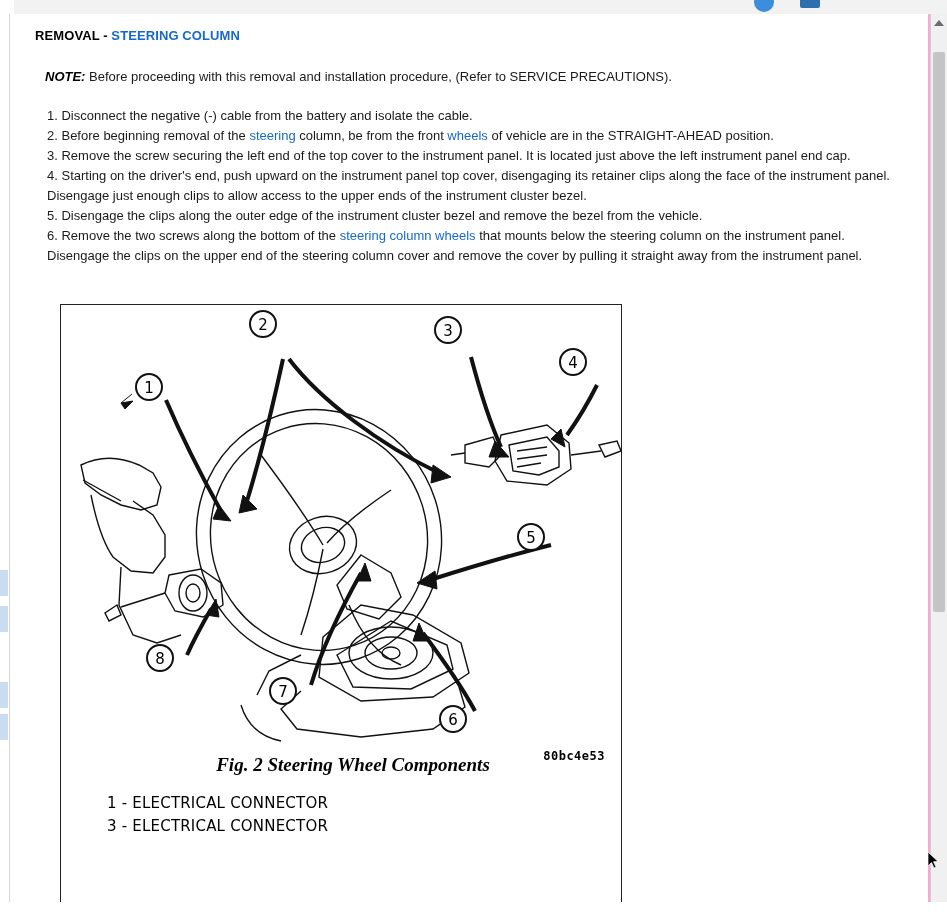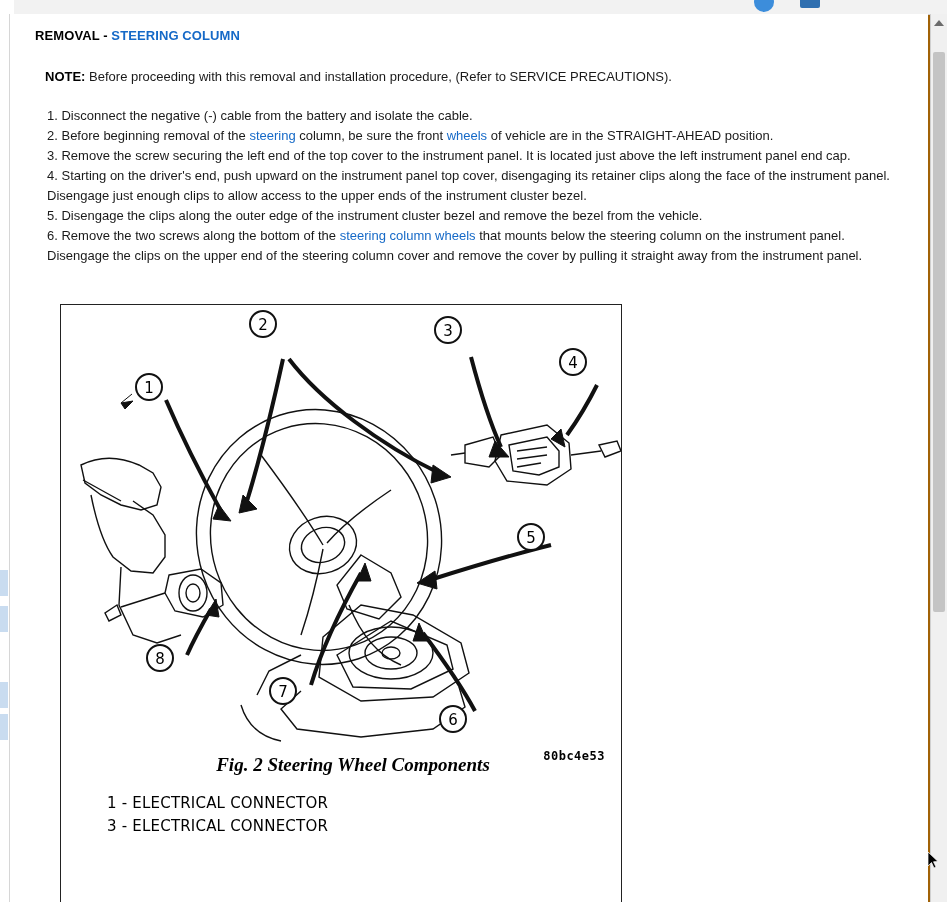--- a/index.html
+++ b/index.html
@@ -11,21 +11,21 @@
     width: 947px;
     height: 921px;
     font-family: "Liberation Sans", sans-serif;
     overflow: hidden;
     position: relative;
   }
   #page {
     position: relative;
     width: 947px;
     height: 902px;
-    background: #a16207;
+    background: #f9a8d4;
     overflow: hidden;
   }
   
   .top-strip {
     position: absolute;
     top: 0; left: 0;
     width: 947px;
     height: 14px;
     background: #f2f2f2;
     border-bottom: 1px solid #cfcfcf;
@@ -134,21 +134,21 @@
     letter-spacing: 0.1px;
   }
   .heading .hl {
     color: #1569c7;
   }
   .note {
     font-size: 13px;
     color: #1a1a1a;
     margin: 26px 0 0 10px;
   }
-  .note b { color: #000; }
+  .note b { color: #000; font-style: italic; }
   .steps {
     margin: 22px 0 7px 0;
     font-size: 13px;
     color: #1a1a1a;
     line-height: 20px;
   }
   .step {
     margin: 0 0 0 0;
     text-indent: 0;
     padding-left: 12px;
@@ -239,21 +239,21 @@
       <div class="heading">
         <span>REMOVAL - </span><span class="hl">STEERING COLUMN</span>
       </div>
 
       <div class="note">
         <b>NOTE:</b><span> Before proceeding with this removal and installation procedure, (Refer to SERVICE PRECAUTIONS).</span>
       </div>
 
       <div class="steps" id="steps-list">
           <div class="step"><span class="num">1. </span><span>Disconnect the negative (-) cable from the battery and isolate the cable.</span></div>
-          <div class="step"><span class="num">2. </span><span>Before beginning removal of the </span><span class="lnk">steering</span><span> column, be sure the front </span><span class="lnk">wheels</span><span> of vehicle are in the STRAIGHT-AHEAD position.</span></div>
+          <div class="step"><span class="num">2. </span><span>Before beginning removal of the </span><span class="lnk">steering</span><span> column, be from the front </span><span class="lnk">wheels</span><span> of vehicle are in the STRAIGHT-AHEAD position.</span></div>
           <div class="step"><span class="num">3. </span><span>Remove the screw securing the left end of the top cover to the instrument panel. It is located just above the left instrument panel end cap.</span></div>
           <div class="step"><span class="num">4. </span><span>Starting on the driver's end, push upward on the instrument panel top cover, disengaging its retainer clips along the face of the instrument panel. Disengage just enough clips to allow access to the upper ends of the instrument cluster bezel.</span></div>
           <div class="step"><span class="num">5. </span><span>Disengage the clips along the outer edge of the instrument cluster bezel and remove the bezel from the vehicle.</span></div>
           <div class="step"><span class="num">6. </span><span>Remove the two screws along the bottom of the </span><span class="lnk">steering column wheels</span><span> that mounts below the steering column on the instrument panel. Disengage the clips on the upper end of the steering column cover and remove the cover by pulling it straight away from the instrument panel.</span></div>
         </div>
 
       <div class="figure">
         <svg width="560" height="440" viewBox="0 0 560 440">
           <g stroke="#111" fill="none" stroke-width="1.4">
 

